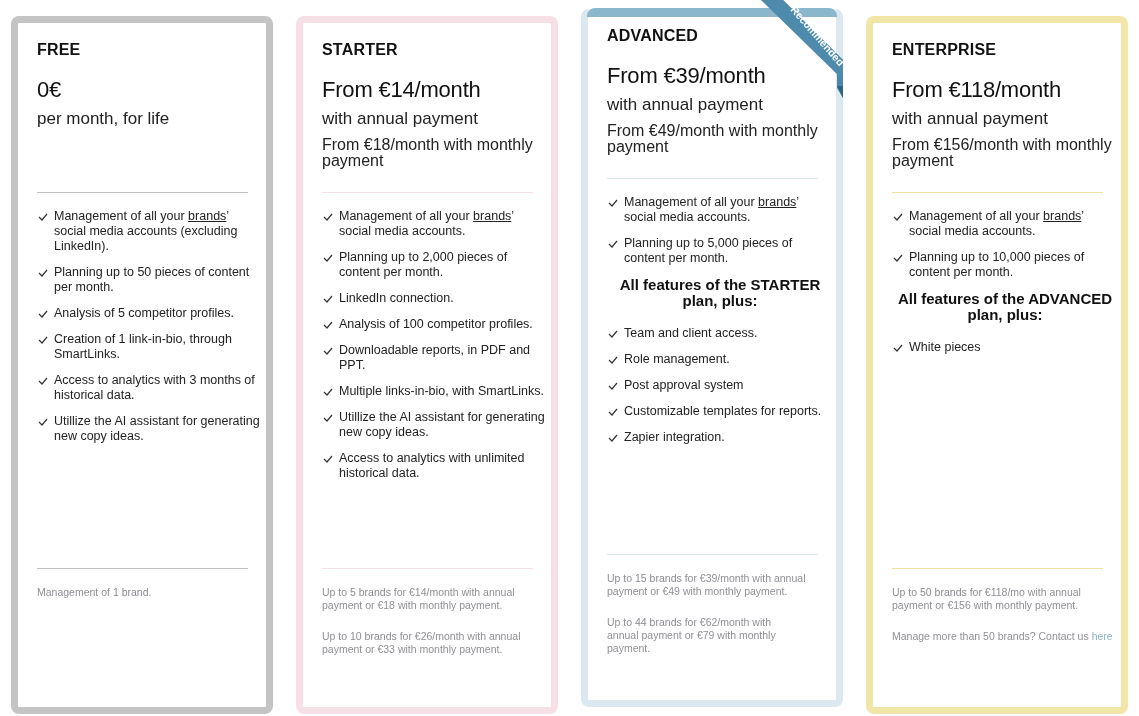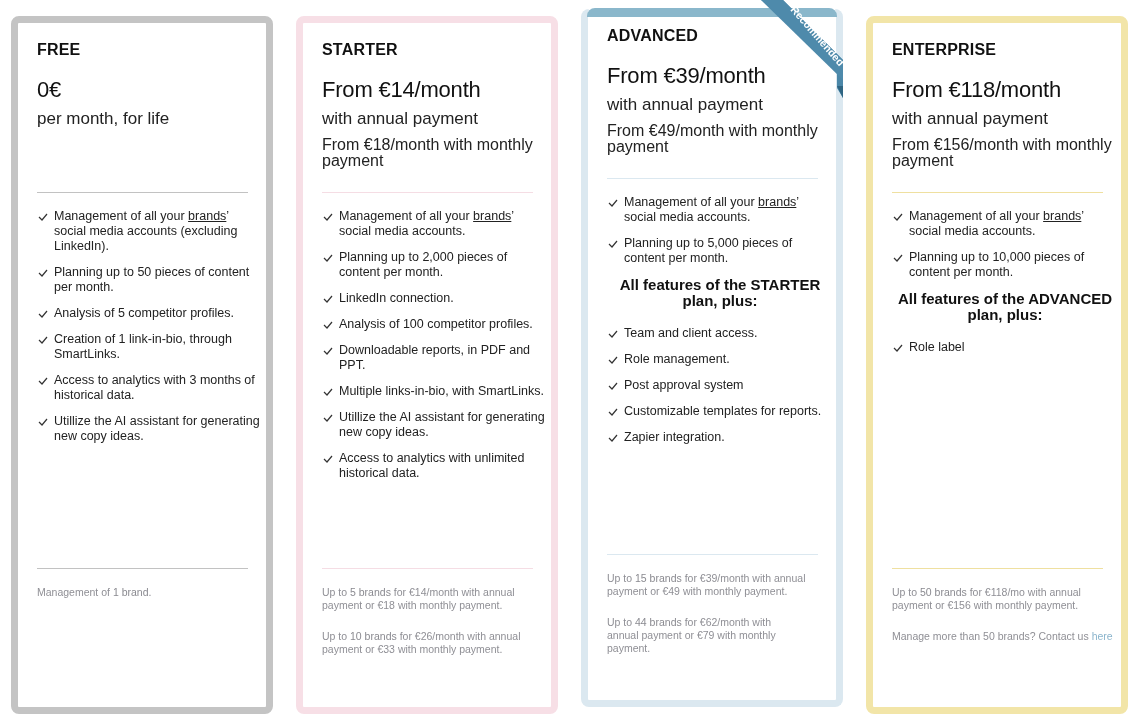--- a/index.html
+++ b/index.html
@@ -334,21 +334,21 @@
       <svg class="chk" viewBox="0 0 10 8">
           <path d="M1 4 L4 7 L9 1" fill="none" stroke="#333" stroke-width="1.2"></path>
         </svg>
       <span>Planning up to 10,000 pieces of content per month.</span>
     </li>
     <li class="subhead">All features of the ADVANCED plan, plus:</li>
     <li class="feat">
       <svg class="chk" viewBox="0 0 10 8">
           <path d="M1 4 L4 7 L9 1" fill="none" stroke="#333" stroke-width="1.2"></path>
         </svg>
-      <span>Role label</span>
+      <span>White pieces</span>
     </li>
   </ul>
   <div class="divider bottom"></div>
   <div class="brand-notes">
     <p class="note"><span>Up to </span><b>50 brands</b><span> for €118/mo with annual payment or €156 with monthly payment.</span></p>
     <p class="note"><span>Manage more than 50 brands? Contact us </span><span class="link">here</span></p>
   </div>
 </div>
 
 </body></html>

